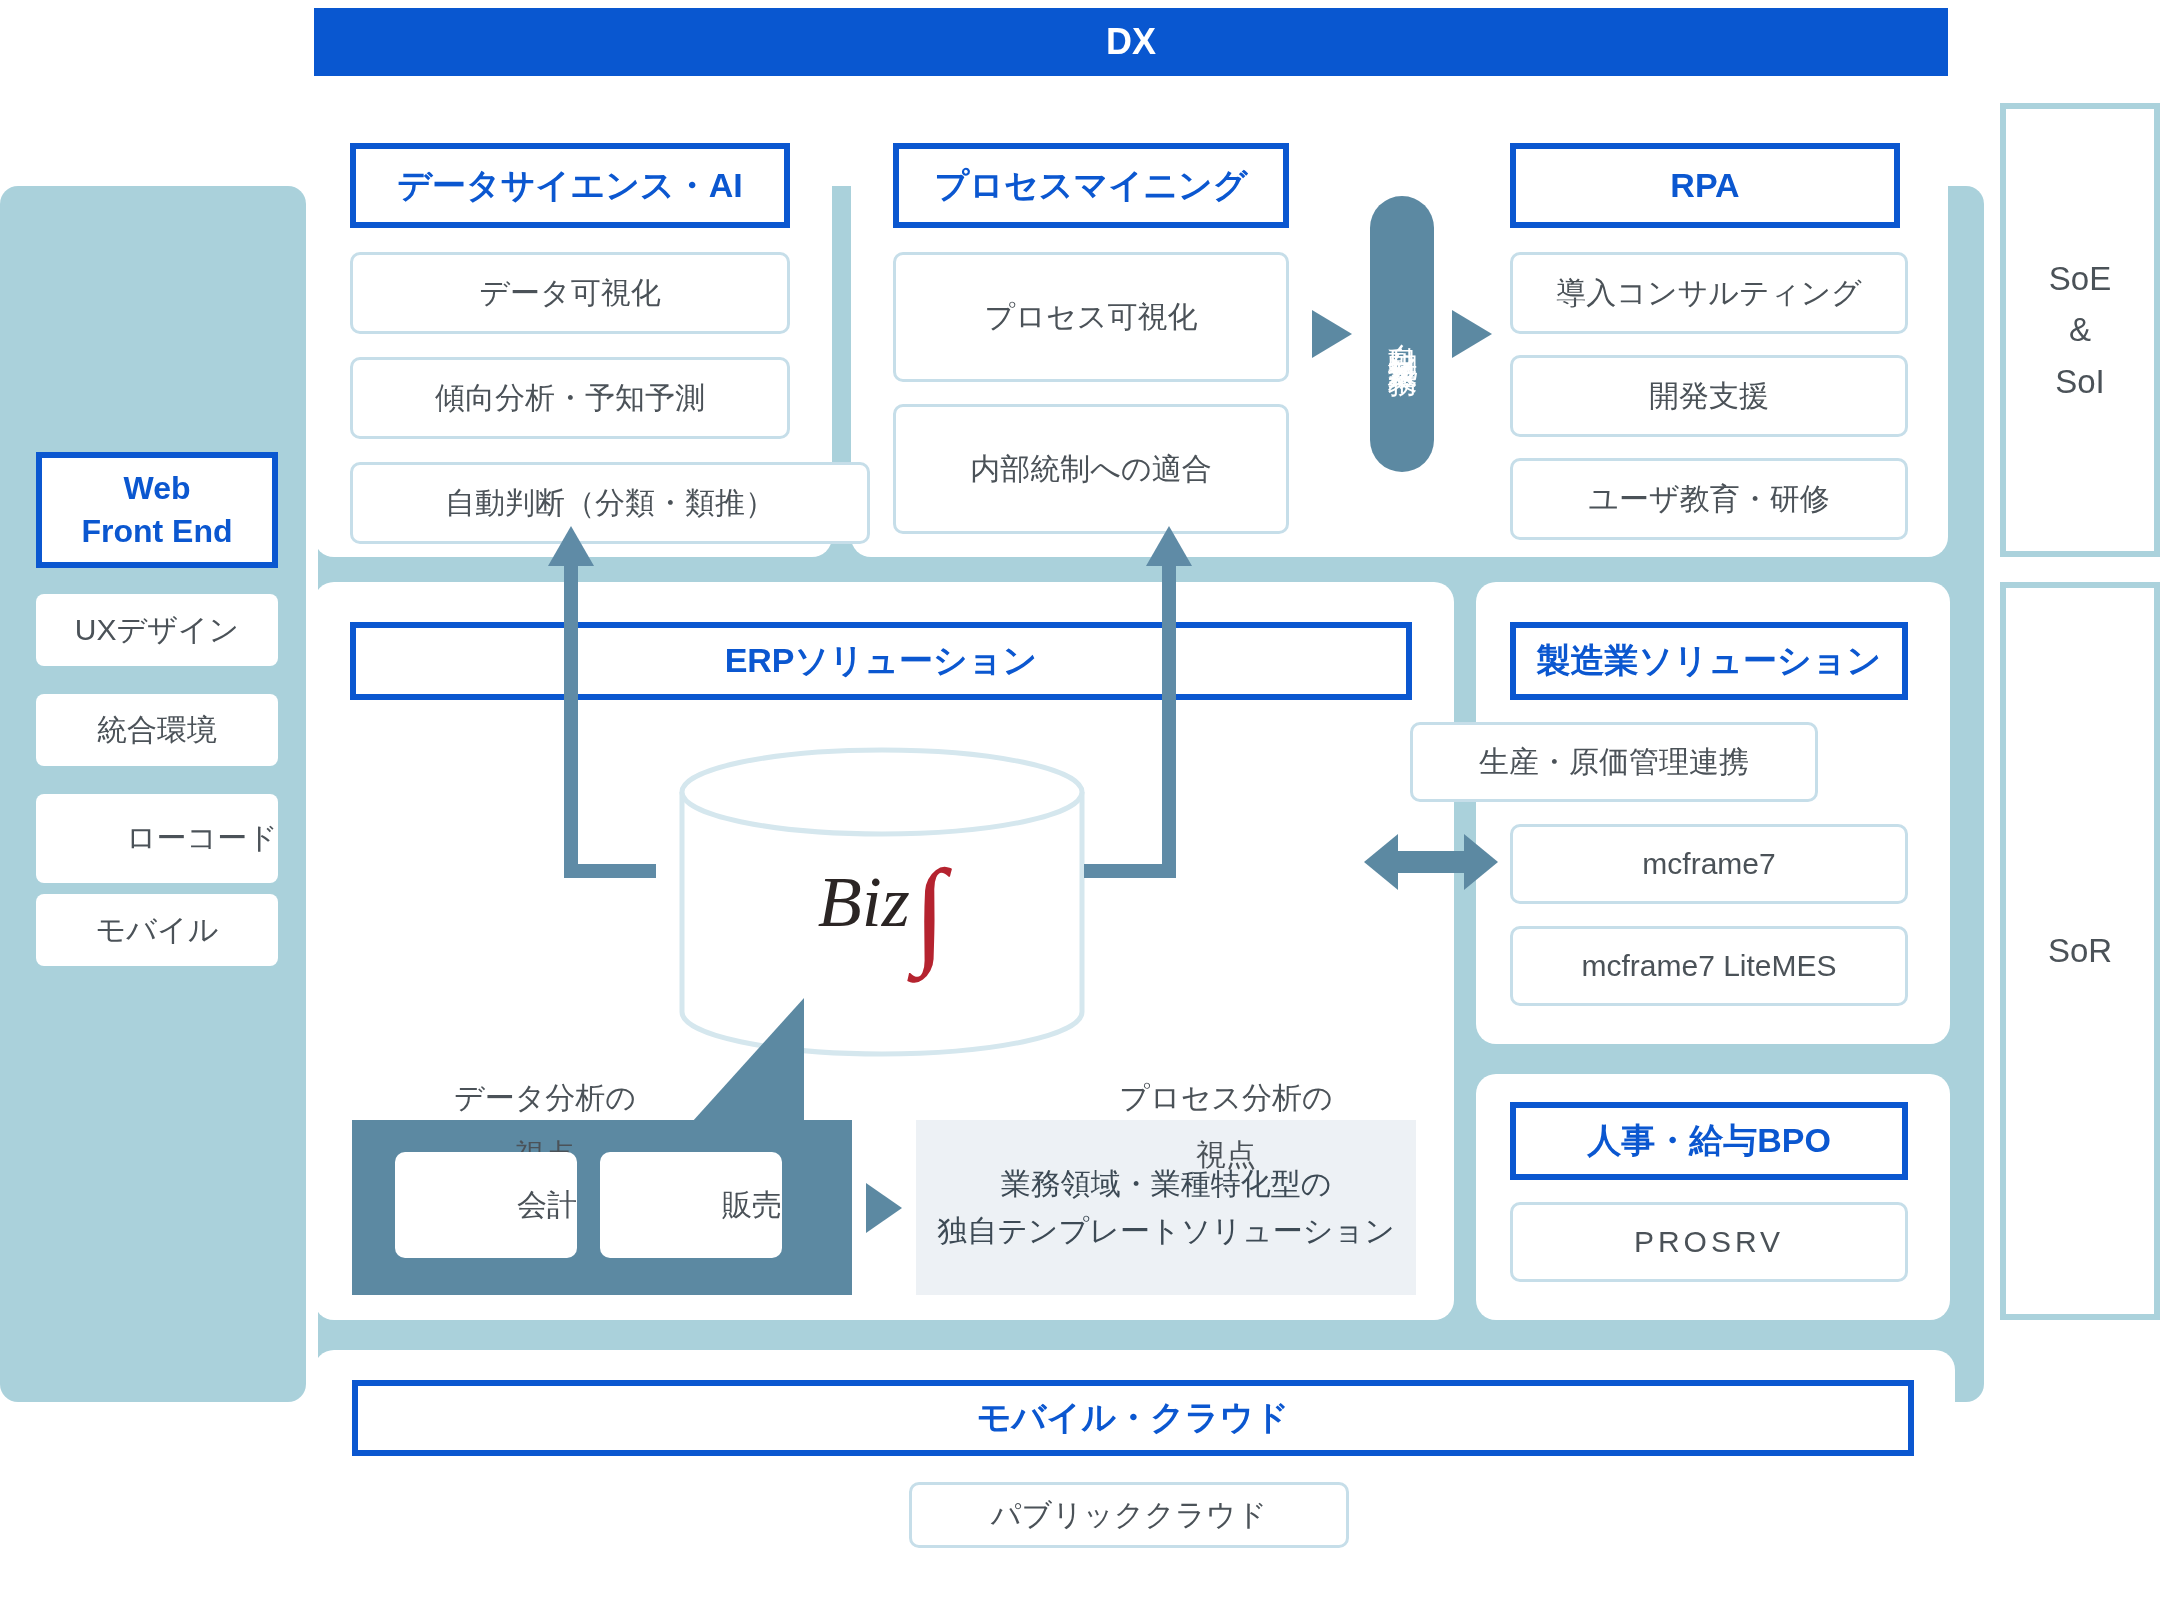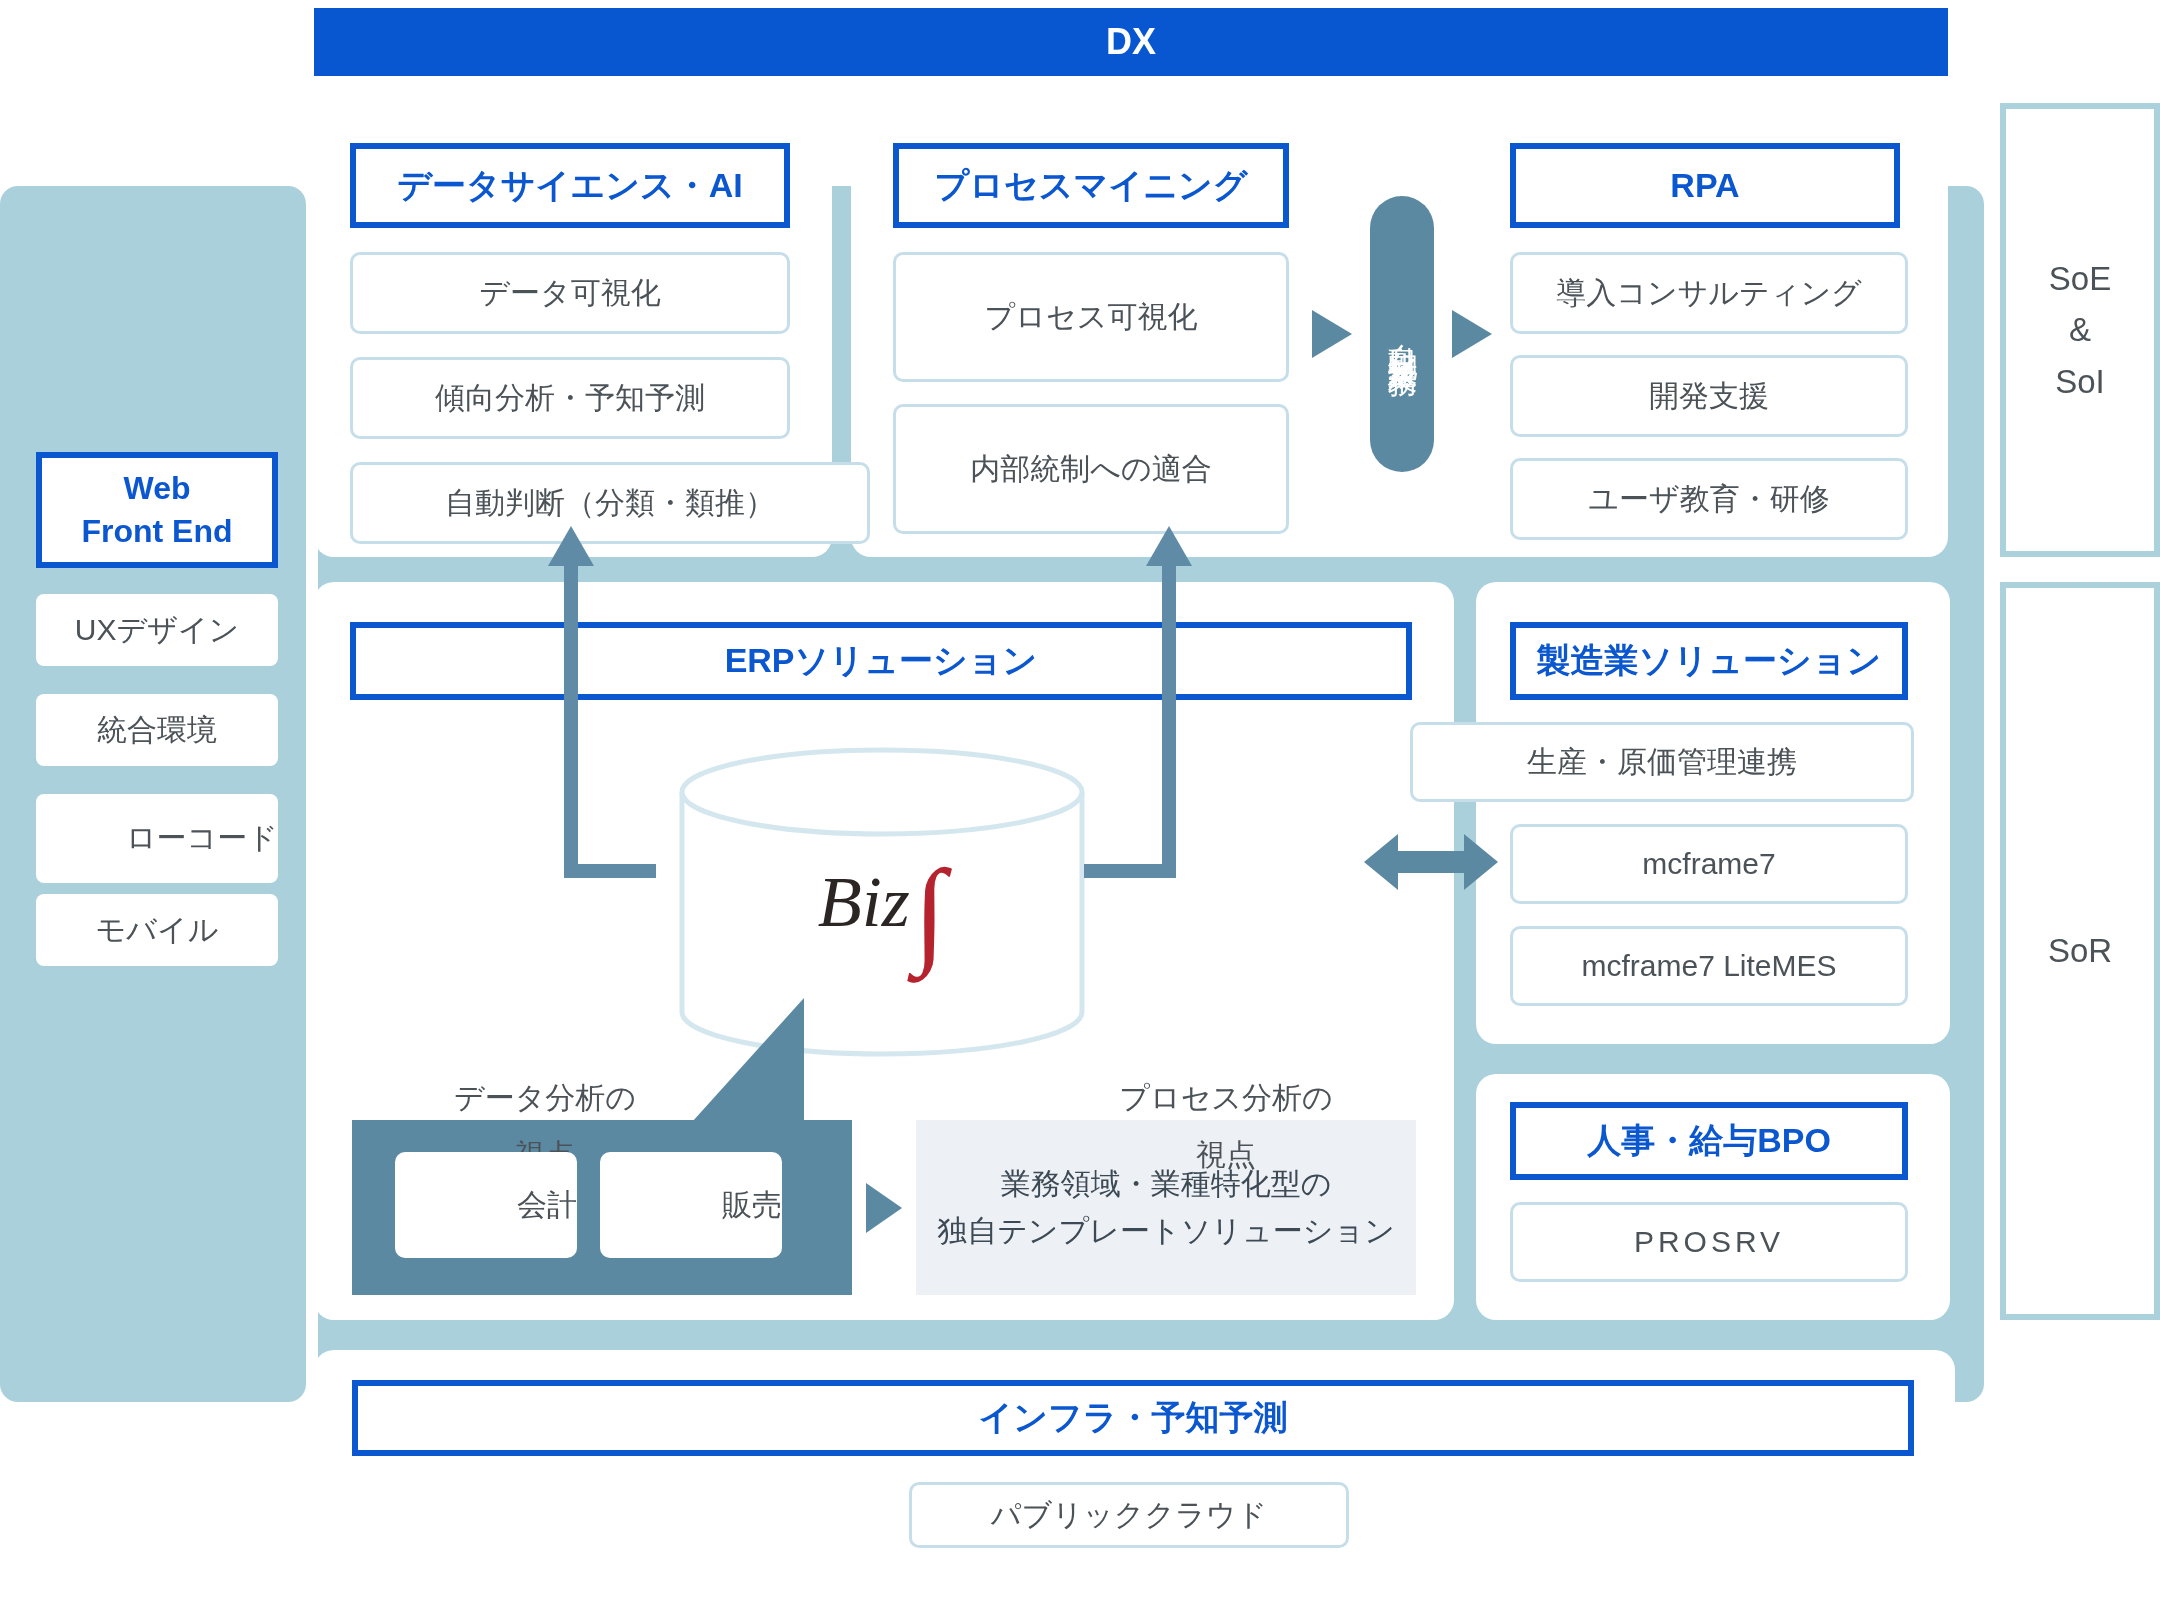--- a/index.html
+++ b/index.html
@@ -211,39 +211,39 @@
   <div class="tri-right" style="left:866px;top:1183px;border-top-width:25px;border-bottom-width:25px;border-left-width:36px;"></div>
   <div class="gray-box">
     <span>業務領域・業種特化型の
 独自テンプレートソリューション</span>
   </div>
 
   <div class="panel" style="left:1476px;top:582px;width:474px;height:462px;z-index:1;"></div>
   <div class="title-box" style="left:1510px;top:622px;width:398px;height:78px;">
     <span>製造業ソリューション</span>
   </div>
-  <div class="item-box" style="left:1410px;top:722px;width:504px;height:80px;">
+  <div class="item-box" style="left:1410px;top:722px;width:408px;height:80px;">
     <span>生産・原価管理連携</span>
   </div>
   <div class="item-box" style="left:1510px;top:824px;width:398px;height:80px;">
     <span>mcframe7</span>
   </div>
   <div class="item-box" style="left:1510px;top:926px;width:398px;height:80px;">
     <span>mcframe7 LiteMES</span>
   </div>
 
   <div class="panel" style="left:1476px;top:1074px;width:474px;height:246px;z-index:1;"></div>
   <div class="title-box" style="left:1510px;top:1102px;width:398px;height:78px;">
     <span>人事・給与BPO</span>
   </div>
   <div class="item-box" style="left:1510px;top:1202px;width:398px;height:80px;letter-spacing:4px;">
     <span>PROSRV</span>
   </div>
 
   <div class="panel" style="left:314px;top:1350px;width:1641px;height:232px;z-index:1;"></div>
   <div class="title-box" style="left:352px;top:1380px;width:1562px;height:76px;">
-    <span>インフラ・予知予測</span>
+    <span>モバイル・クラウド</span>
   </div>
   <div class="item-box" style="left:909px;top:1482px;width:440px;height:66px;">
     <span>パブリッククラウド</span>
   </div>
 
 </div>
 
 </body></html>

